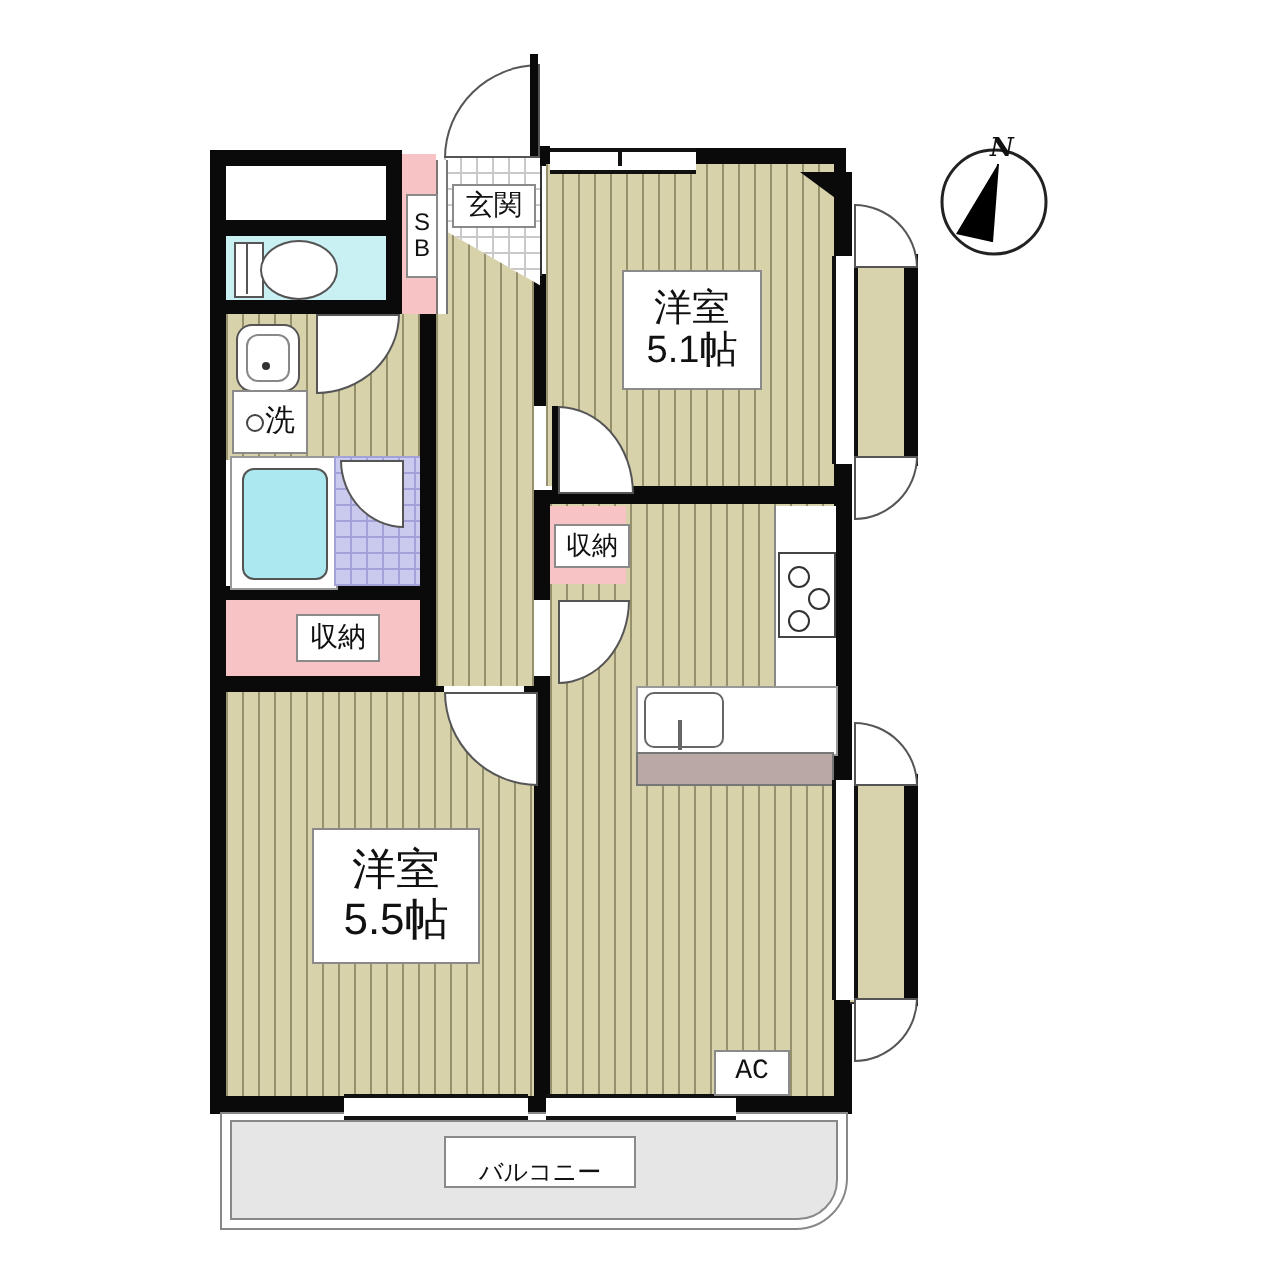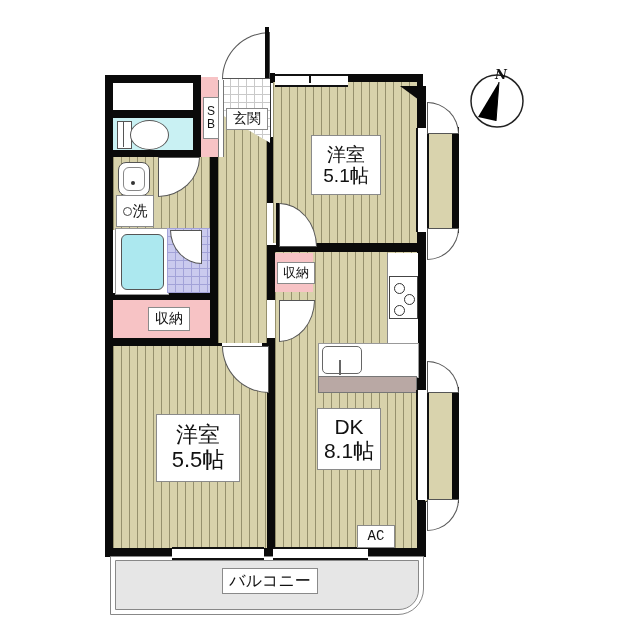--- a/index.html
+++ b/index.html
@@ -117,21 +117,21 @@
   <div class="disc" style="left:279px;top:203px;width:36px;height:42px;border-top-right-radius:100%;"></div>
   <div class="w z6" style="left:276px;top:203px;width:3px;height:42px;"></div>
   <div class="disc" style="left:279px;top:300px;width:34px;height:40px;border-bottom-right-radius:100%;"></div>
   <div class="disc" style="left:222px;top:346px;width:45px;height:45px;border-bottom-left-radius:100%;"></div>
   <div class="disc" style="left:158px;top:157px;width:40px;height:38px;border-bottom-right-radius:100%;"></div>
   <div class="disc" style="left:170px;top:230px;width:30px;height:32px;border-bottom-left-radius:100%;"></div>
 
   <div class="abs z1" style="left:110px;top:556px;width:312px;height:57px;background:#fff;border:1px solid #888;border-bottom-right-radius:26px;"></div>
   <div class="abs z2" style="left:115px;top:560px;width:302px;height:48px;background:#e6e6e6;border:1px solid #888;border-bottom-right-radius:20px;"></div>
 
-  <div class="lbl" style="left:226px;top:92px;width:40px;height:20px;font-size:14px;margin-top:16px;">
+  <div class="lbl" style="left:226px;top:92px;width:40px;height:20px;font-size:14px;">
       <span>玄関</span>
     </div>
   <div class="lbl stack" style="left:203px;top:97px;width:14px;height:40px;font-size:12px;">
       <span class="stack">SB</span>
     </div>
   <div class="lbl" style="left:116px;top:195px;width:36px;height:30px;font-size:15px;gap:1px;">
     <span style="width:7px;height:7px;border:1px solid #444;border-radius:50%;display:inline-block;"></span>
     <span>洗</span>
   </div>
   <div class="lbl" style="left:277px;top:262px;width:36px;height:20px;font-size:13px;">
@@ -141,28 +141,24 @@
       <span>収納</span>
     </div>
   <div class="lbl" style="left:311px;top:135px;width:68px;height:58px;font-size:19px;flex-direction:column;">
     <span>洋室</span>
     <span>5.1帖</span>
   </div>
   <div class="lbl" style="left:156px;top:414px;width:82px;height:66px;font-size:22px;flex-direction:column;">
     <span>洋室</span>
     <span>5.5帖</span>
   </div>
-  <div class="lbl" style="left:317px;top:408px;width:62px;height:60px;font-size:21px;flex-direction:column;">
-    <span>DK</span>
-    <span>8.1帖</span>
-  </div>
   <div class="lbl" style="left:357px;top:525px;width:36px;height:21px;font-size:14px;font-family:Liberation Mono, monospace;">
       <span>AC</span>
     </div>
-  <div class="lbl" style="left:222px;top:568px;width:94px;height:24px;font-size:16px;">
+  <div class="lbl" style="left:222px;top:568px;width:94px;height:24px;font-size:12px;align-items:flex-end;">
       <span>バルコニー</span>
     </div>
 
   <div class="abs z8" style="left:468px;top:70px;width:62px;height:60px;">
     <svg width="62" height="60" viewBox="0 0 62 60">
       <circle cx="29" cy="31" r="26" fill="#fff" stroke="#222" stroke-width="1.5"></circle>
       <polygon points="31,12 10,47 28,51" fill="#000"></polygon>
       <line x1="31" y1="12" x2="28" y2="51" stroke="#000" stroke-width="1"></line>
     </svg>
     <div class="abs" style="left:24px;top:-3px;width:18px;height:16px;font-family:'DejaVu Serif','Liberation Serif',serif;font-style:italic;font-weight:bold;font-size:13px;text-align:center;background:#fff0;"><span>N</span></div>

